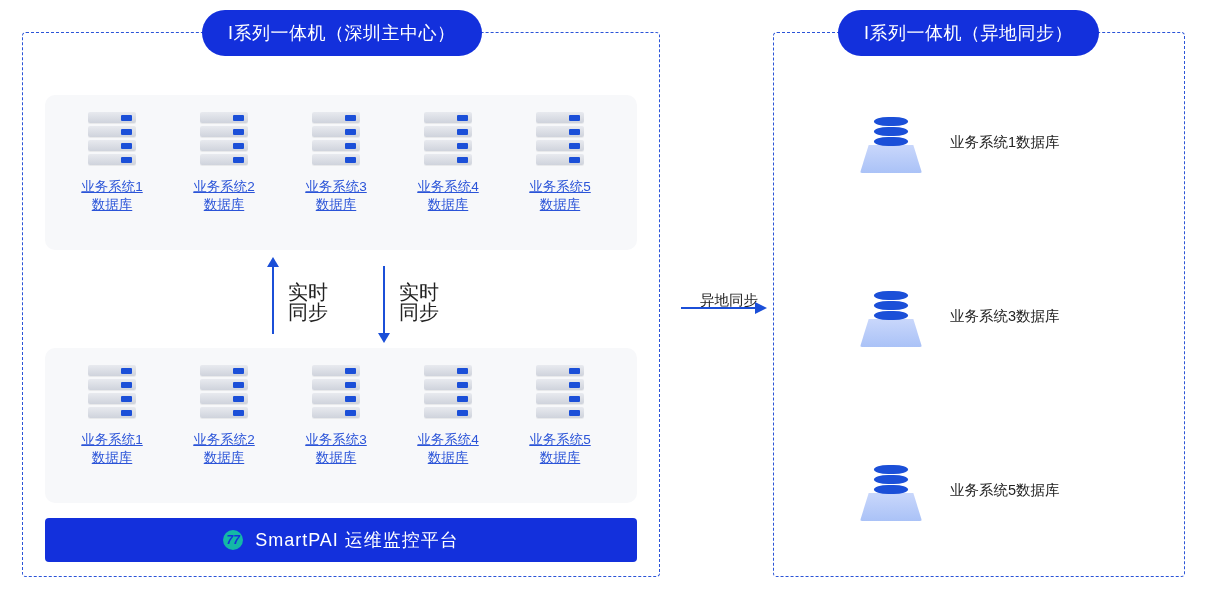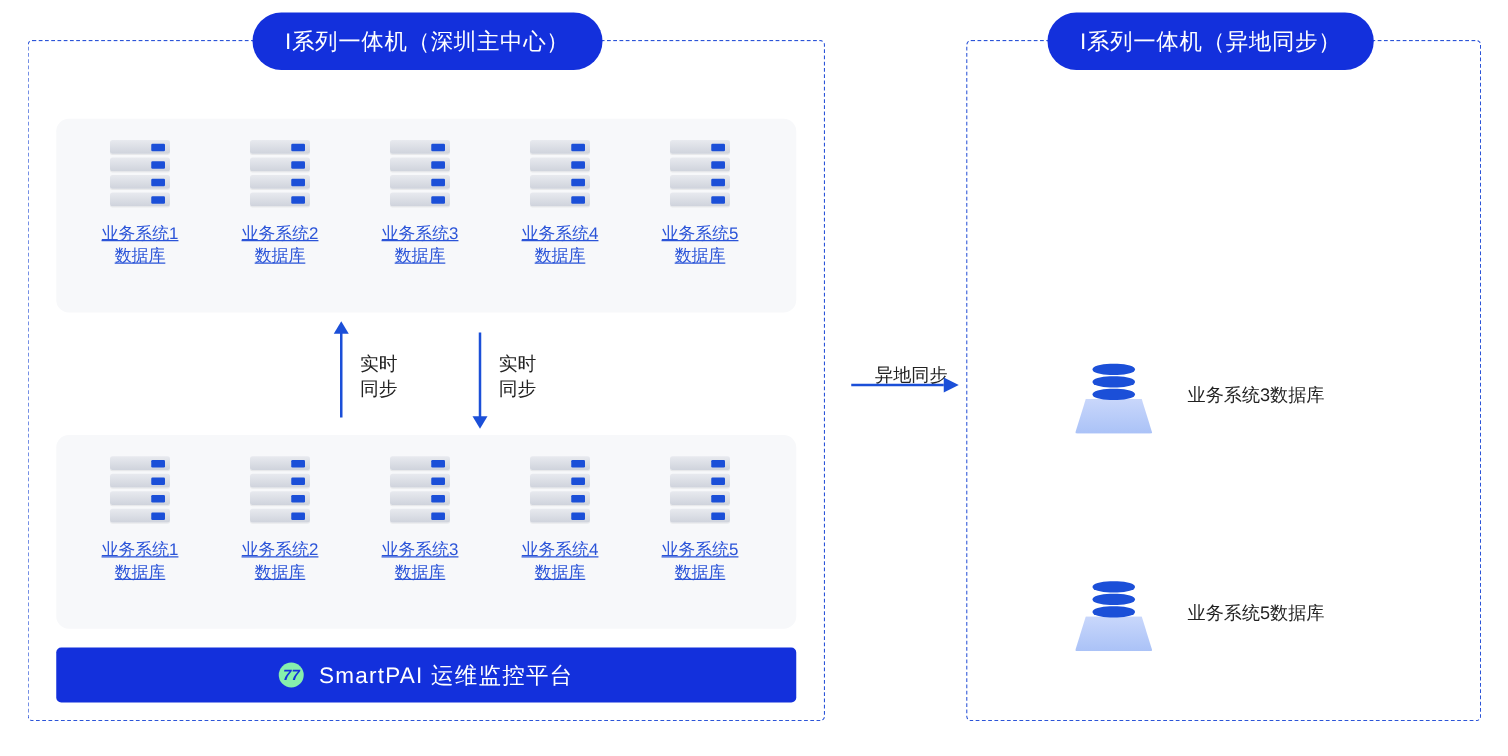--- a/index.html
+++ b/index.html
@@ -197,21 +197,21 @@
     top: -9px;
     border-bottom: 10px solid #1b4fd8;
   }
   .varrow.down .head {
     bottom: -9px;
     border-top: 10px solid #1b4fd8;
   }
   .sync-label {
     position: absolute;
     color: #222222;
-    font-size: 15px;
+    font-size: 20px;
     line-height: 20px;
     white-space: pre-line;
   }
 
   
   #remote-sync-label {
     position: absolute;
     left: 681px;
     top: 262px;
     width: 96px;
@@ -258,21 +258,21 @@
     display: flex;
     align-items: center;
     justify-content: center;
     gap: 12px;
     color: #ffffff;
   }
   #platform-bar .badge {
     width: 20px;
     height: 20px;
     border-radius: 50%;
-    background: #86efac;
+    background: #14b8a6;
     color: #1330dc;
     font-size: 12px;
     font-style: italic;
     font-weight: bold;
     display: flex;
     align-items: center;
     justify-content: center;
   }
   #platform-bar .ptext {
     font-size: 18px;
@@ -414,20 +414,31 @@
   <div id="remote-sync-label">异地同步</div>
   <div id="remote-sync-arrow">
     <div class="shaft"></div>
     <div class="head"></div>
   </div>
 
   <div class="panel" id="panel-backup"></div>
 
   <div class="pill" id="pill-backup">I系列一体机（异地同步）</div>
 
+  <div class="db-row" style="top:115px;">
+    <div class="db-icon">
+      <div class="plate"></div>
+      <div class="cyl">
+          <div class="band b0"></div>
+          <div class="band b1"></div>
+          <div class="band b2"></div>
+        </div>
+    </div>
+    <div class="db-label">业务系统1数据库</div>
+  </div>
 
 
   <div class="db-row" style="top:289px;">
     <div class="db-icon">
       <div class="plate"></div>
       <div class="cyl">
           <div class="band b0"></div>
           <div class="band b1"></div>
           <div class="band b2"></div>
         </div>

